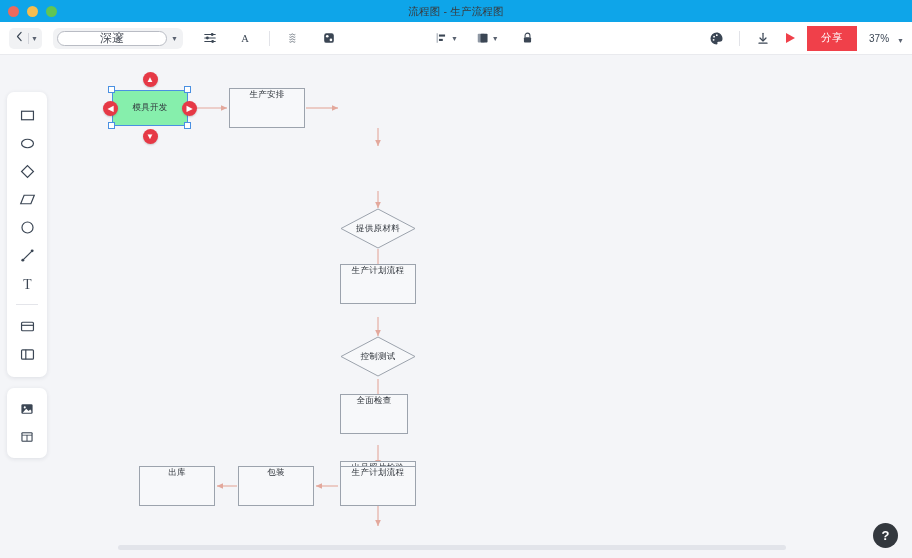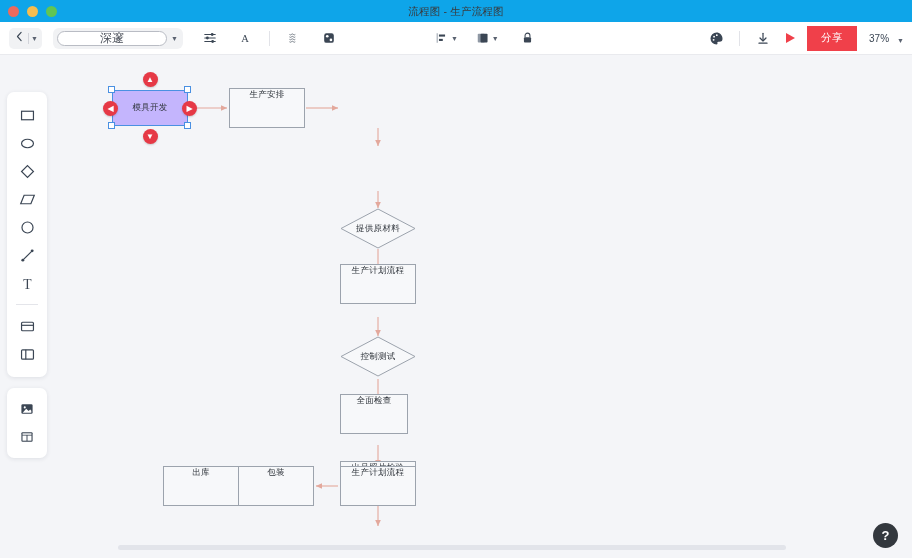--- a/index.html
+++ b/index.html
@@ -112,21 +112,21 @@
   }
   .diamond-label {
     position: absolute; left: 0; top: 0; width: 100%; height: 100%;
     display: flex; align-items: center; justify-content: center;
     font-size: 8.5px; color: #2f343b; letter-spacing: .3px;
     pointer-events: none;
   }
 
   
   .sel-box {
-    position: absolute; border: 1.2px solid #4a90e2; background: #c4b5fd;
+    position: absolute; border: 1.2px solid #4a90e2; background: #86efac;
     display: flex; align-items: center; justify-content: center;
     font-size: 8.5px; color: #2f343b; cursor: move; letter-spacing: .3px;
   }
   .handle {
     position: absolute; width: 7px; height: 7px; background: #ffffff;
     border: 1.2px solid #4a90e2; cursor: nwse-resize;
   }
   .arrow-btn {
     position: absolute; width: 15px; height: 15px; border-radius: 50%;
     background: #e63946; color: #fff; display: flex; align-items: center; justify-content: center;
@@ -321,21 +321,21 @@
     <div class="node" style="left:340px;top:406px;width:76px;height:40px;">
       <span>出品照片检验</span>
     </div>
 
     <div class="node" style="left:340px;top:411px;width:76px;height:40px;">
       <span>生产计划流程</span>
     </div>
     <div class="node" style="left:238px;top:411px;width:76px;height:40px;">
       <span>包装</span>
     </div>
-    <div class="node" style="left:139px;top:411px;width:76px;height:40px;margin-left:24px;">
+    <div class="node" style="left:139px;top:411px;width:76px;height:40px;">
       <span>出库</span>
     </div>
 
     <div style="position:absolute;left:112px;top:35px;width:76px;height:36px;">
       <div class="sel-box" style="left:0;top:0;width:76px;height:36px;">
         <span>模具开发</span>
       </div>
       <div class="handle" style="left:-4px;top:-4px;"></div>
       <div class="handle" style="left:72px;top:-4px;"></div>
       <div class="handle" style="left:-4px;top:32px;"></div>

